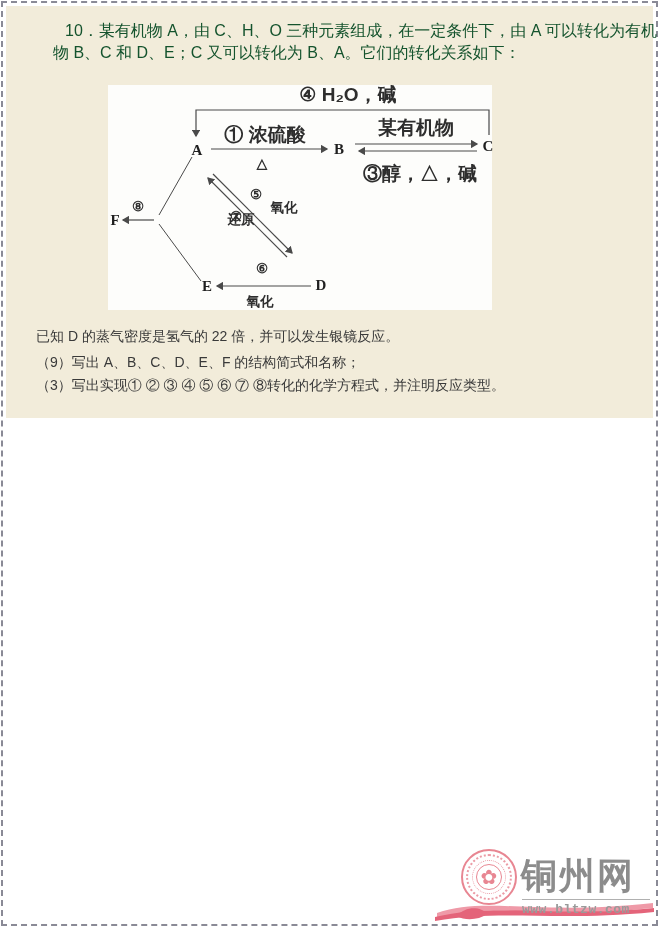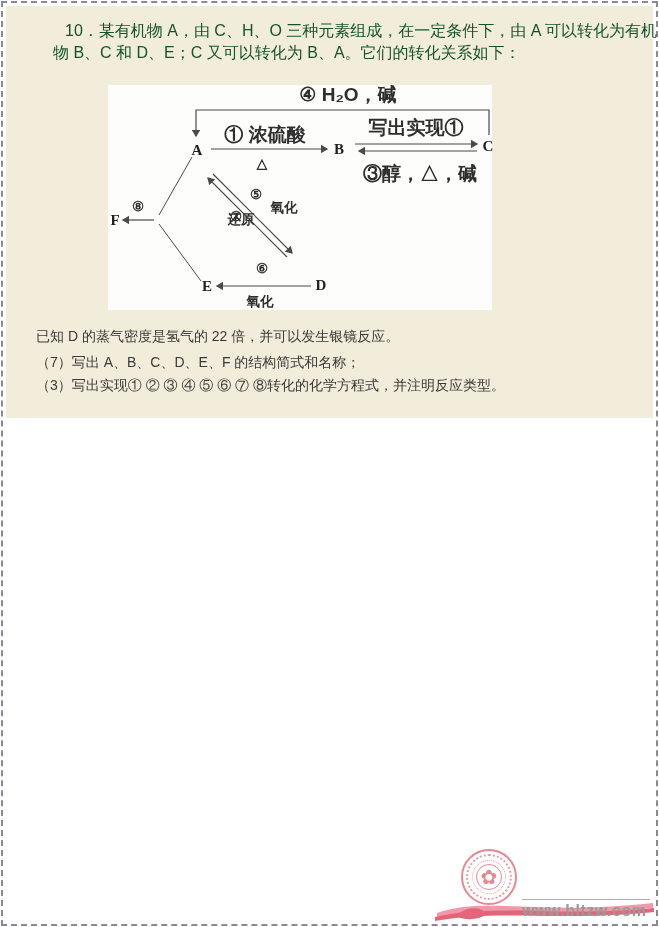--- a/index.html
+++ b/index.html
@@ -60,22 +60,22 @@
     font-size:20px; color:#e4717f; line-height:1;
   }
   .wm-name {
     position:absolute; left:86px; top:4px; width:134px;
     font-size:36px; font-weight:bold; letter-spacing:2px;
     color:#8c8c8c; font-family:"Liberation Serif", serif;
   }
   .wm-url {
     position:absolute; left:87px; top:51px; width:128px;
     border-top:1px solid #b0b0b0; padding-top:2px;
-    font-size:16px; font-weight:bold; letter-spacing:.5px;
-    color:#9a9a9a; font-family:Liberation Sans, sans-serif;
+    font-size:13px; font-weight:bold; letter-spacing:.5px;
+    color:#9a9a9a; font-family:Liberation Mono, monospace;
   }
   .ribbon { position:absolute; left:0; bottom:0; }
 </style>
 </head>
 <body>
 
 <div class="page-border"></div>
 
 <div class="paper">
 
@@ -105,42 +105,43 @@
     <span class="node" style="left:89px;top:65px">A</span>
     <span class="node" style="left:231px;top:64px">B</span>
     <span class="node" style="left:380px;top:61px">C</span>
     <span class="node" style="left:213px;top:200px">D</span>
     <span class="node" style="left:99px;top:201px">E</span>
     <span class="node" style="left:7px;top:135px">F</span>
 
     <span class="dlabel big" style="left:240px;top:10px">④ H₂O，碱</span>
     <span class="dlabel big" style="left:157px;top:50px">① 浓硫酸</span>
     <span class="dlabel" style="left:154px;top:78px">△</span>
-    <span class="dlabel big" style="left:308px;top:43px">写出实现①</span>
+    <span class="dlabel big" style="left:308px;top:43px">某有机物</span>
     <span class="dlabel big" style="left:312px;top:89px">③醇，△，碱</span>
     <span class="dlabel" style="left:148px;top:109px">⑤</span>
     <span class="dlabel" style="left:176px;top:123px">氧化</span>
     <span class="dlabel" style="left:128px;top:131px">⑦</span>
     <span class="dlabel" style="left:133px;top:135px">还原</span>
     <span class="dlabel" style="left:30px;top:121px">⑧</span>
     <span class="dlabel" style="left:154px;top:183px">⑥</span>
     <span class="dlabel" style="left:152px;top:217px">氧化</span>
   </div>
 
   <div class="stmt known">已知 D 的蒸气密度是氢气的 22 倍，并可以发生银镜反应。</div>
-  <div class="stmt q1">（7）写出 A、B、C、D、E、F 的结构简式和名称；</div>
+  <div class="stmt q1">（9）写出 A、B、C、D、E、F 的结构简式和名称；</div>
   <div class="stmt q2">（3）写出实现① ② ③ ④ ⑤ ⑥ ⑦ ⑧转化的化学方程式，并注明反应类型。</div>
 </div>
 
 <div class="watermark">
   <svg class="ribbon" width="220" height="30" viewBox="0 0 220 30">
     <path d="M2 21 C 50 4, 100 24, 218 11 L 218 16 C 105 28, 58 8, 2 27 Z" fill="#ef9aa8"></path>
     <path d="M0 25 C 62 10, 115 26, 219 16 L 219 20 C 118 30, 68 17, 0 29 Z" fill="#e4647a"></path>
     <path d="M22 24 C 30 14, 46 14, 52 22 C 44 28, 30 29, 22 24 Z" fill="#e4647a"></path>
   </svg>
   <div class="seal">
     <div class="ring1"></div>
     <div class="ring2"></div>
     <div class="ring3"></div>
     <div class="flower">✿</div>
   </div>
+  <div class="wm-name">铜州网</div>
   <div class="wm-url">www.bltzw.com</div>
 </div>
 
 </body></html>

